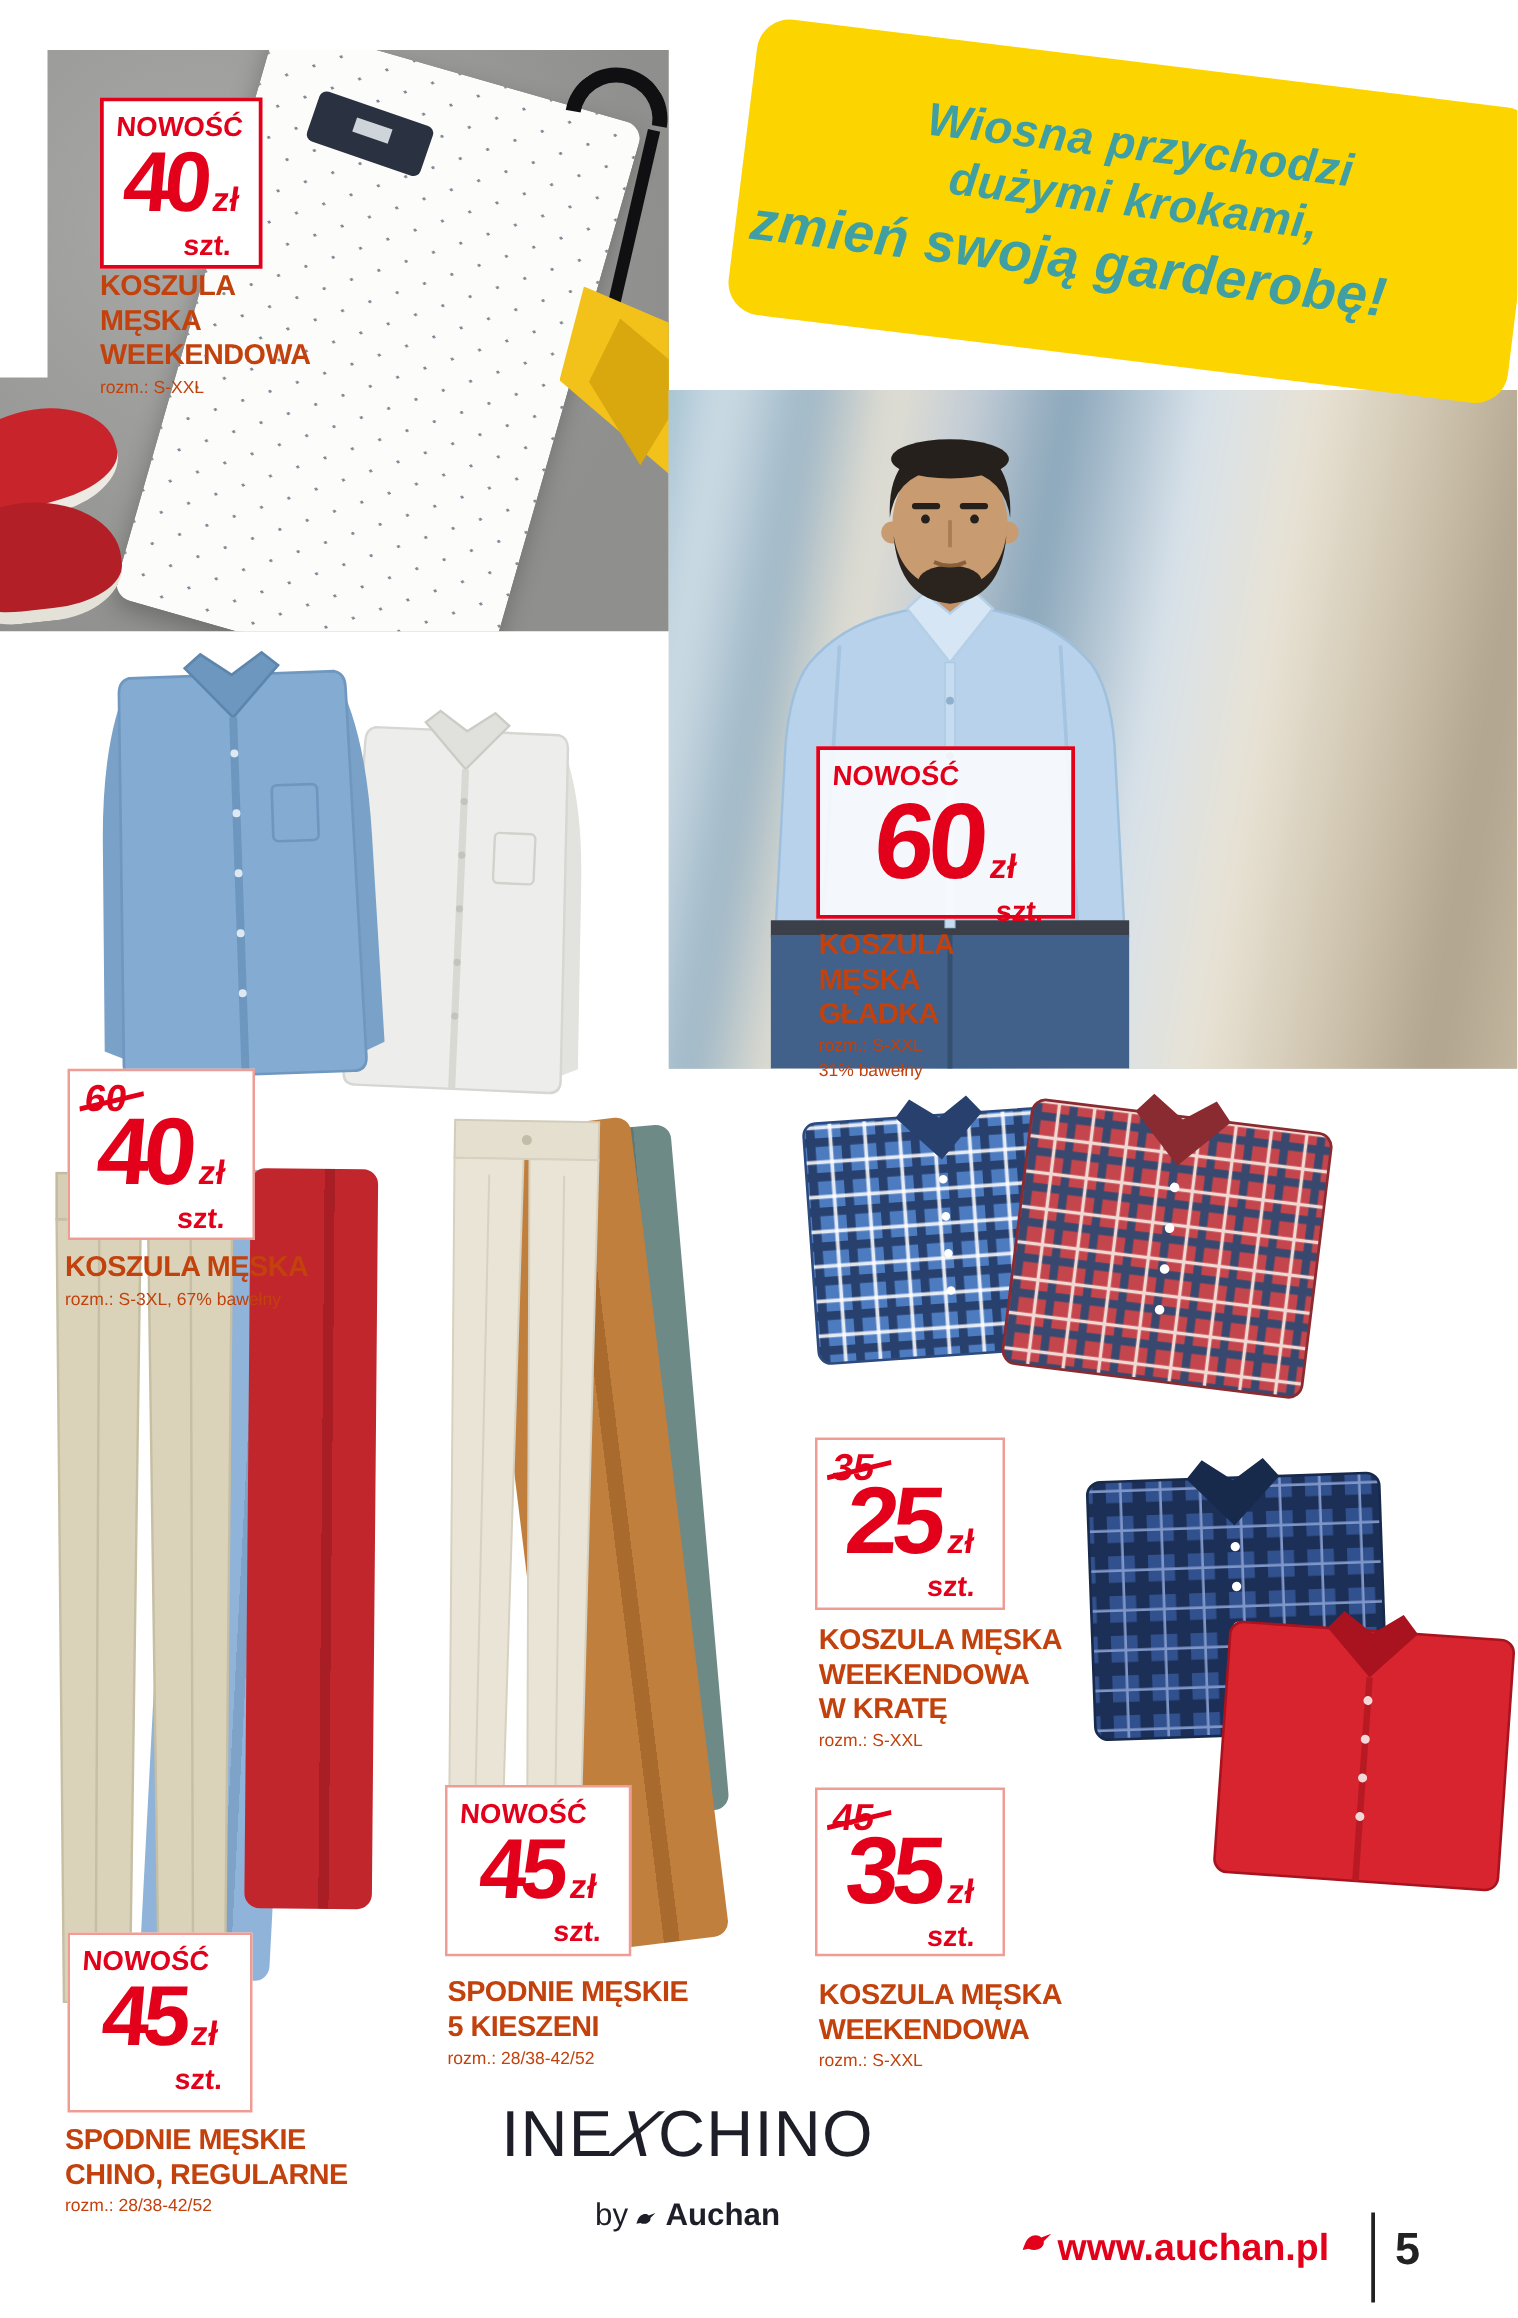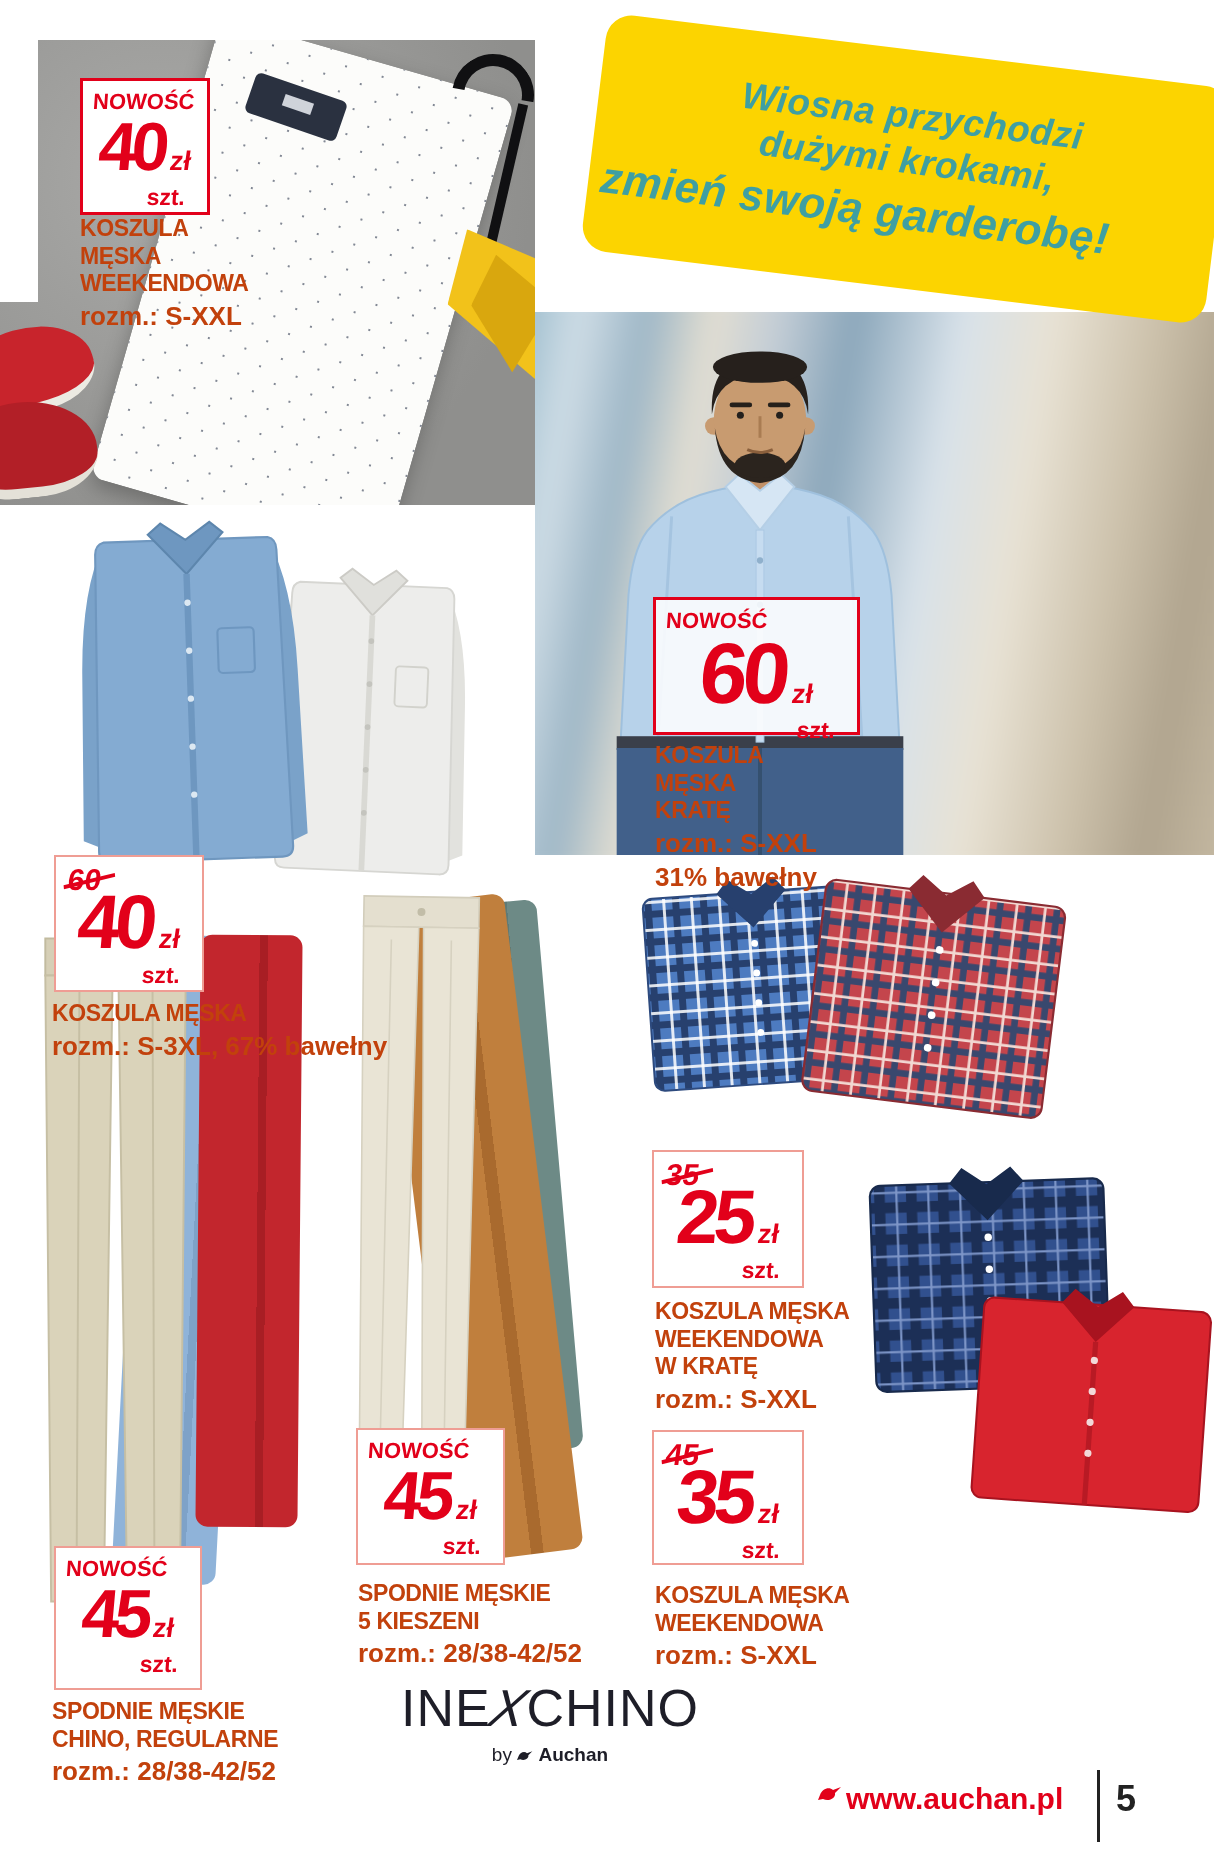--- a/index.html
+++ b/index.html
@@ -23,21 +23,21 @@
              letter-spacing:-5px;transform:skewX(-5deg);}
   .badge.narrow .price-num{font-size:68px;}
   .badge.big .price-num{font-size:86px;}
   .price-cur{font-size:27px;font-weight:bold;color:#e2001a;margin-left:6px;transform:skewX(-8deg);}
   .price-unit{text-align:right;padding-right:12px;color:#e2001a;font-weight:bold;
              font-size:23px;margin-top:7px;transform:skewX(-4deg);}
 
   
   .pname{position:absolute;z-index:25;color:#c2410c;font-weight:bold;font-size:23px;
          line-height:1.2;letter-spacing:-0.4px;}
-  .pdetail{font-weight:bold;font-size:26px;letter-spacing:0;margin-top:3px;}
+  .pdetail{font-weight:normal;font-size:14px;letter-spacing:0;margin-top:3px;}
 
   
   .photo-a{left:0;top:40px;width:535px;height:465px;
            background:radial-gradient(circle at 30% 30%,#a9a9a7,#8f8f8d 75%);}
   .white-patch{left:0;top:40px;width:38px;height:262px;background:#fff;z-index:6;}
   .flat-shirt{position:absolute;left:150px;top:10px;width:305px;height:478px;border-radius:14px;
       background-color:#fcfcfa;
       background-image:radial-gradient(ellipse 3px 1.5px,#828894 55%,transparent 60%),
                        radial-gradient(ellipse 3px 1.5px,#828894 55%,transparent 60%);
       background-size:38px 26px,38px 26px;background-position:0 0,19px 13px;
@@ -73,21 +73,21 @@
       background:linear-gradient(100deg,#8fb4c6 0%,#cfdde6 9%,#9db6c6 17%,#e2ded2 25%,
         #c3cdd6 33%,#8aa6ba 42%,#d8e2ea 55%,#e8e2d4 66%,#cdc2ac 78%,#b0a48e 88%,#c9bda6 100%);}
 
   
   .slab{position:absolute;border-radius:12px;}
 
   
   .brandlogo{position:absolute;left:330px;top:1678px;width:440px;text-align:center;z-index:20;}
   .brand-main{font-size:52px;color:#1e1e28;letter-spacing:1px;}
   .logo-x{display:inline-block;transform:skewX(-14deg);font-style:italic;}
-  .brand-by{font-size:19px;color:#1e1e28;margin-top:6px;}
+  .brand-by{font-size:25px;color:#1e1e28;margin-top:20px;}
   .brand-by b{font-weight:bold;}
   .footer{position:absolute;left:810px;top:1772px;width:404px;height:70px;z-index:40;}
   .footer-url{position:absolute;left:36px;top:10px;color:#e2001a;font-weight:bold;font-size:30px;}
   .footer-divider{position:absolute;left:287px;top:-2px;width:3px;height:72px;background:#222;}
   .footer-page{position:absolute;left:306px;top:6px;font-size:36px;font-weight:bold;color:#222;}
   .bird{position:absolute;left:8px;top:12px;}
 </style>
 </head>
 <body>
 
@@ -161,21 +161,21 @@
     <div class="badge-label">NOWOŚĆ</div>
     <div class="price-row">
       <span class="price-num">60</span>
       <span class="price-cur">zł</span>
     </div>
     <div class="price-unit">szt.</div>
   </div>
   <div class="pname" style="left:655px;top:742px;">
     <div>KOSZULA</div>
     <div>MĘSKA</div>
-    <div>KRATĘ</div>
+    <div>GŁADKA</div>
     <div class="pdetail">rozm.: S-XXL</div>
     <div class="pdetail">31% bawełny</div>
   </div>
 
   <svg class="abs" style="left:232px;top:560px;z-index:10;transform:rotate(2.5deg);" width="272" height="315" viewBox="0 0 230 330">
     <path d="M38,28 Q16,70 14,150 L10,305 L26,312 L36,180 Z" fill="#e2e2de"></path>
     <path d="M192,28 Q214,70 216,150 L220,305 L204,312 L194,180 Z" fill="#e2e2de"></path>
     <path d="M38,26 L192,26 Q200,28 200,38 L206,316 Q206,326 196,326 L34,326 Q24,326 24,316 L30,38 Q30,28 38,26 Z" fill="#ededeb" stroke="#d6d6d2" stroke-width="2"></path>
     <path d="M80,20 L115,58 L150,20 L138,10 L115,26 L92,10 Z" fill="#e0e0dc" stroke="#cccbc6" stroke-width="2"></path>
     <path d="M115,58 L115,326" stroke="#d9d9d4" stroke-width="6"></path>

